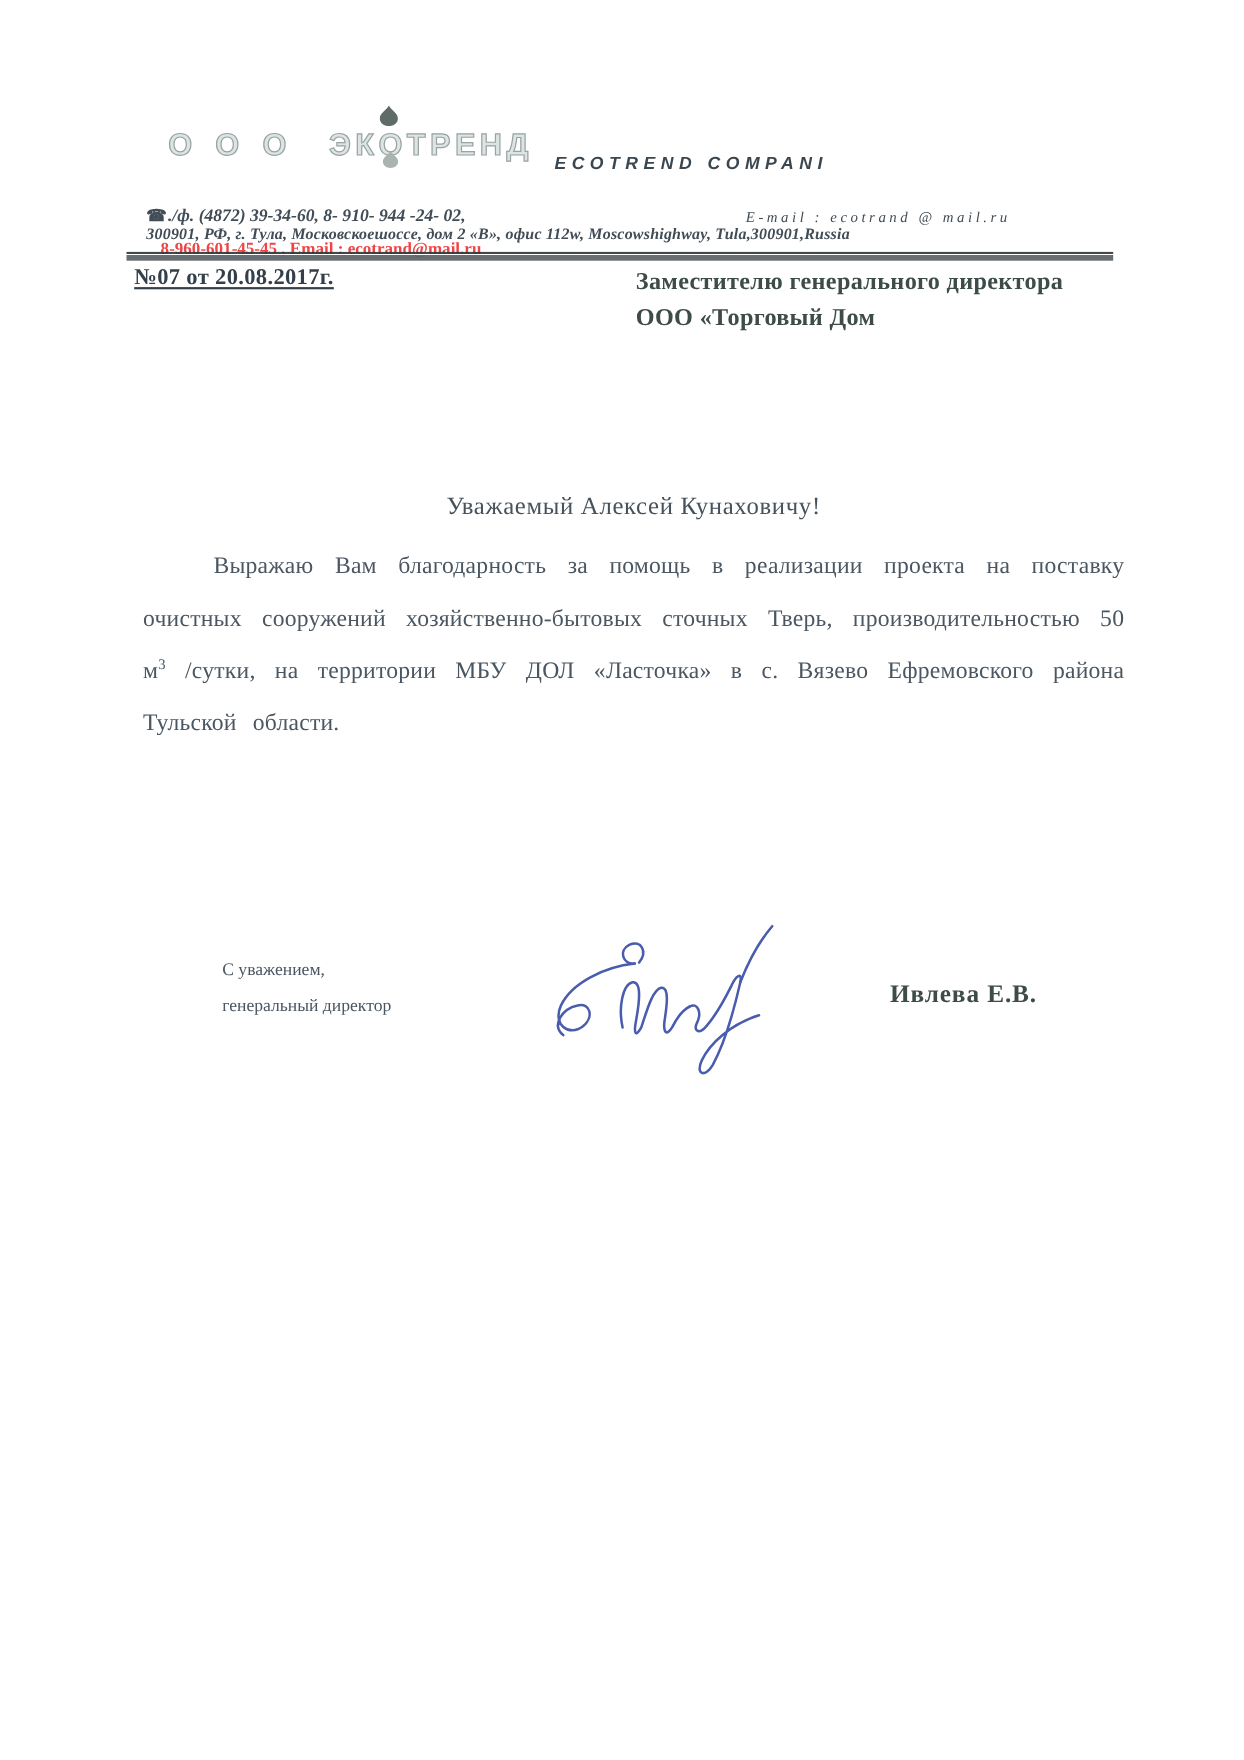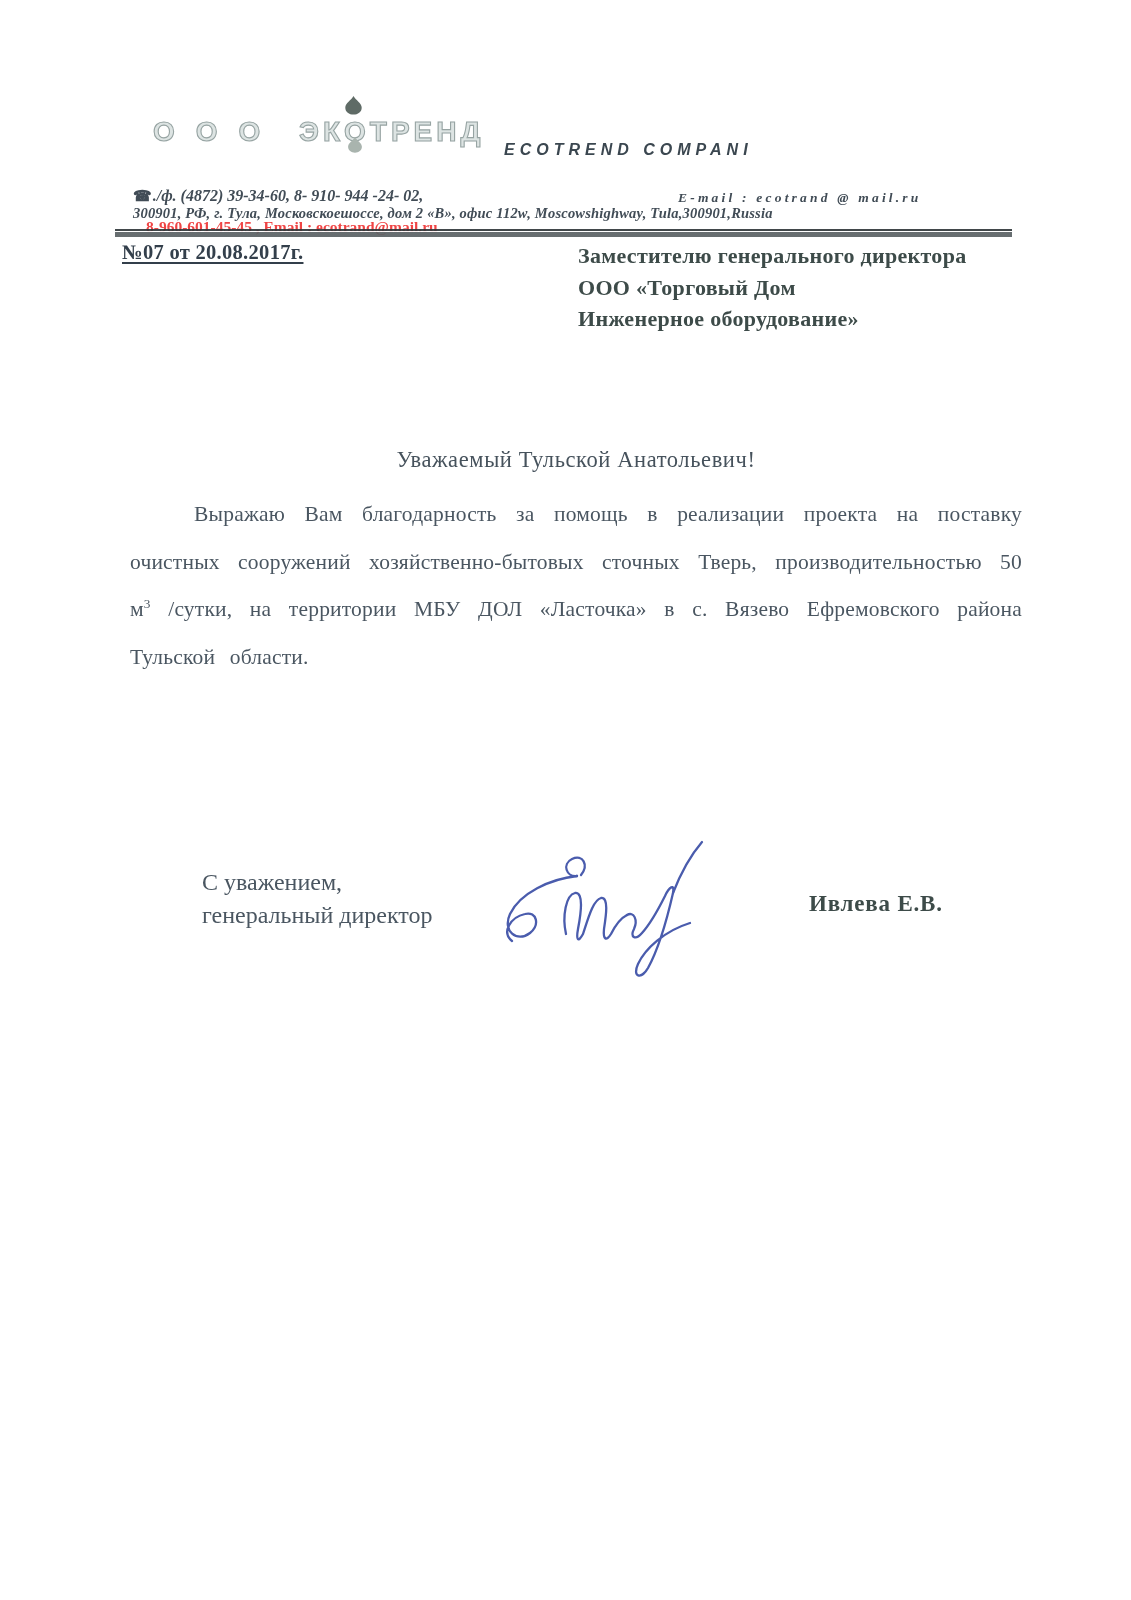--- a/index.html
+++ b/index.html
@@ -44,21 +44,21 @@
     white-space: nowrap; letter-spacing: 0.2px; margin-top: 34px;
   }
   .phone-line1 {
     left: 133px; top: 187px;
     font-style: italic; font-weight: 700;
     font-size: 16px; color: #414c56; white-space: nowrap;
   }
   .phone-glyph { font-style: normal; font-size: 15px; margin-right: 1px; }
   .email-right {
     left: 678px; top: 190px;
-    font-style: italic; font-weight: 700;
+    font-style: italic; font-weight: 400;
     font-size: 13.5px; letter-spacing: 3.2px;
     color: #414c56; white-space: nowrap;
   }
   .phone-line2 {
     left: 146px; top: 206px;
     font-weight: 700;
     font-size: 15.5px; color: #ef4444; white-space: nowrap; margin-top: 12px;
   }
 
   
@@ -99,21 +99,21 @@
     word-spacing: 0.42em;
     letter-spacing: 0.2px;
   }
   .par1 { top: 491px; text-indent: 64px; }
   .par2 { top: 681px; text-indent: 64px; }
   .body-par sup { font-size: 0.62em; line-height: 0; }
 
   
   .closing {
     left: 202px; top: 866px;
-    font-size: 24px; line-height: 32.5px;
+    font-size: 16px; line-height: 32.5px;
     color: #4a5661;
   }
   .signature-svg { left: 460px; top: 830px; }
   .signer-name {
     left: 809px; top: 891px;
     font-weight: 700; font-size: 23px;
     color: #3d4b49; letter-spacing: 0.8px;
     white-space: nowrap;
   }
 </style>
@@ -142,24 +142,23 @@
   </div>
   <div class="abs email-right">E-mail : ecotrand @ mail.ru</div>
   <div class="abs phone-line2">8-960-601-45-45 , Email : ecotrand@mail.ru</div>
 
   <div class="abs divider"></div>
 
   <div class="abs reference">№07 от 20.08.2017г.</div>
   <div class="abs addressee">
     <div>Заместителю генерального директора</div>
     <div>ООО «Торговый Дом</div>
-    <div>Инженерное оборудование»</div>
   </div>
 
-  <div class="abs salutation">Уважаемый Тульской Анатольевич!</div>
+  <div class="abs salutation">Уважаемый Алексей Кунаховичу!</div>
 
   <p class="abs body-par par1"><span>Выражаю Вам благодарность за помощь в реализации проекта на поставку очистных сооружений хозяйственно-бытовых сточных Тверь, производительностью 50 м</span><sup>3</sup><span> /сутки, на территории МБУ ДОЛ «Ласточка» в с. Вязево Ефремовского района Тульской области.</span></p>
 
   <div class="abs closing">
     <div>С уважением,</div>
     <div>генеральный директор</div>
   </div>
 
   <span class="abs signature-svg">
     <svg width="280" height="165" viewBox="0 0 280 165" fill="none" stroke="#4a5cad" stroke-width="2.3" stroke-linecap="round">

